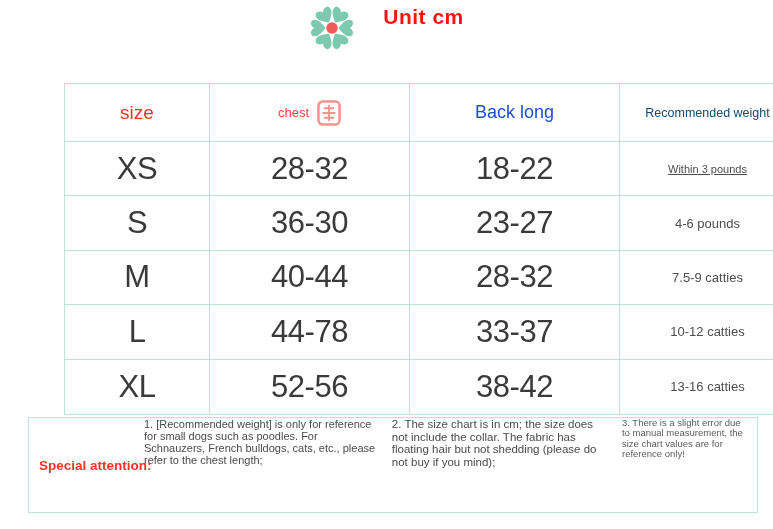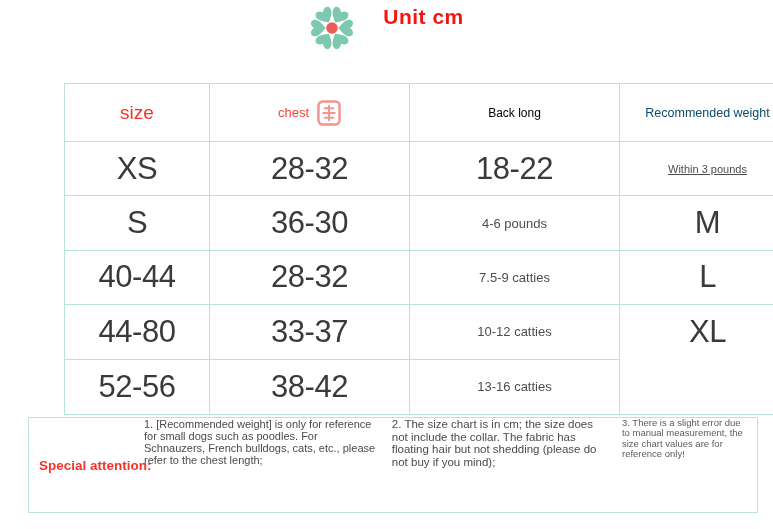--- a/index.html
+++ b/index.html
@@ -36,21 +36,21 @@
     border-right:1.5px solid #bce3d8;
     border-bottom:1.5px solid #bce3d8;
     display:flex; align-items:center; justify-content:center;
     box-sizing:border-box;
   }
   .cell:nth-child(4n) { border-right:none; }
   .cell.last-row { border-bottom:none; }
 
   .head-size   { color:#f4342b; font-size:19px; }
   .head-chest  { color:#f4423b; font-size:13px; gap:8px; }
-  .head-back   { color:#000000; font-size:12px; }
+  .head-back   { color:#1d4ed8; font-size:18px; }
   .head-weight { color:#0c4a6e; font-size:12.5px; }
 
   .big    { font-size:31px; color:#3a3a3a; letter-spacing:-0.5px; }
   .wval   { font-size:13px; color:#4d4d4d; }
   .wval.small { font-size:11px;text-decoration:underline; }
 
   
   .notes-box {
     position:absolute; left:28px; top:417px;
     width:730px; height:96px;
@@ -120,29 +120,30 @@
   <div class="cell head-back">Back long</div>
   <div class="cell head-weight">Recommended weight</div>
 
   <div class="cell big">XS</div>
   <div class="cell big">28-32</div>
   <div class="cell big">18-22</div>
   <div class="cell wval small">Within 3 pounds</div>
 
   <div class="cell big">S</div>
   <div class="cell big">36-30</div>
+  <div class="cell big">23-27</div>
   <div class="cell wval">4-6 pounds</div>
 
   <div class="cell big">M</div>
   <div class="cell big">40-44</div>
   <div class="cell big">28-32</div>
   <div class="cell wval">7.5-9 catties</div>
 
   <div class="cell big">L</div>
-  <div class="cell big">44-80</div>
+  <div class="cell big">44-78</div>
   <div class="cell big">33-37</div>
   <div class="cell wval">10-12 catties</div>
 
   <div class="cell big last-row">XL</div>
   <div class="cell big last-row">52-56</div>
   <div class="cell big last-row">38-42</div>
   <div class="cell wval last-row">13-16 catties</div>
 </div>
 
 <div class="notes-box">

